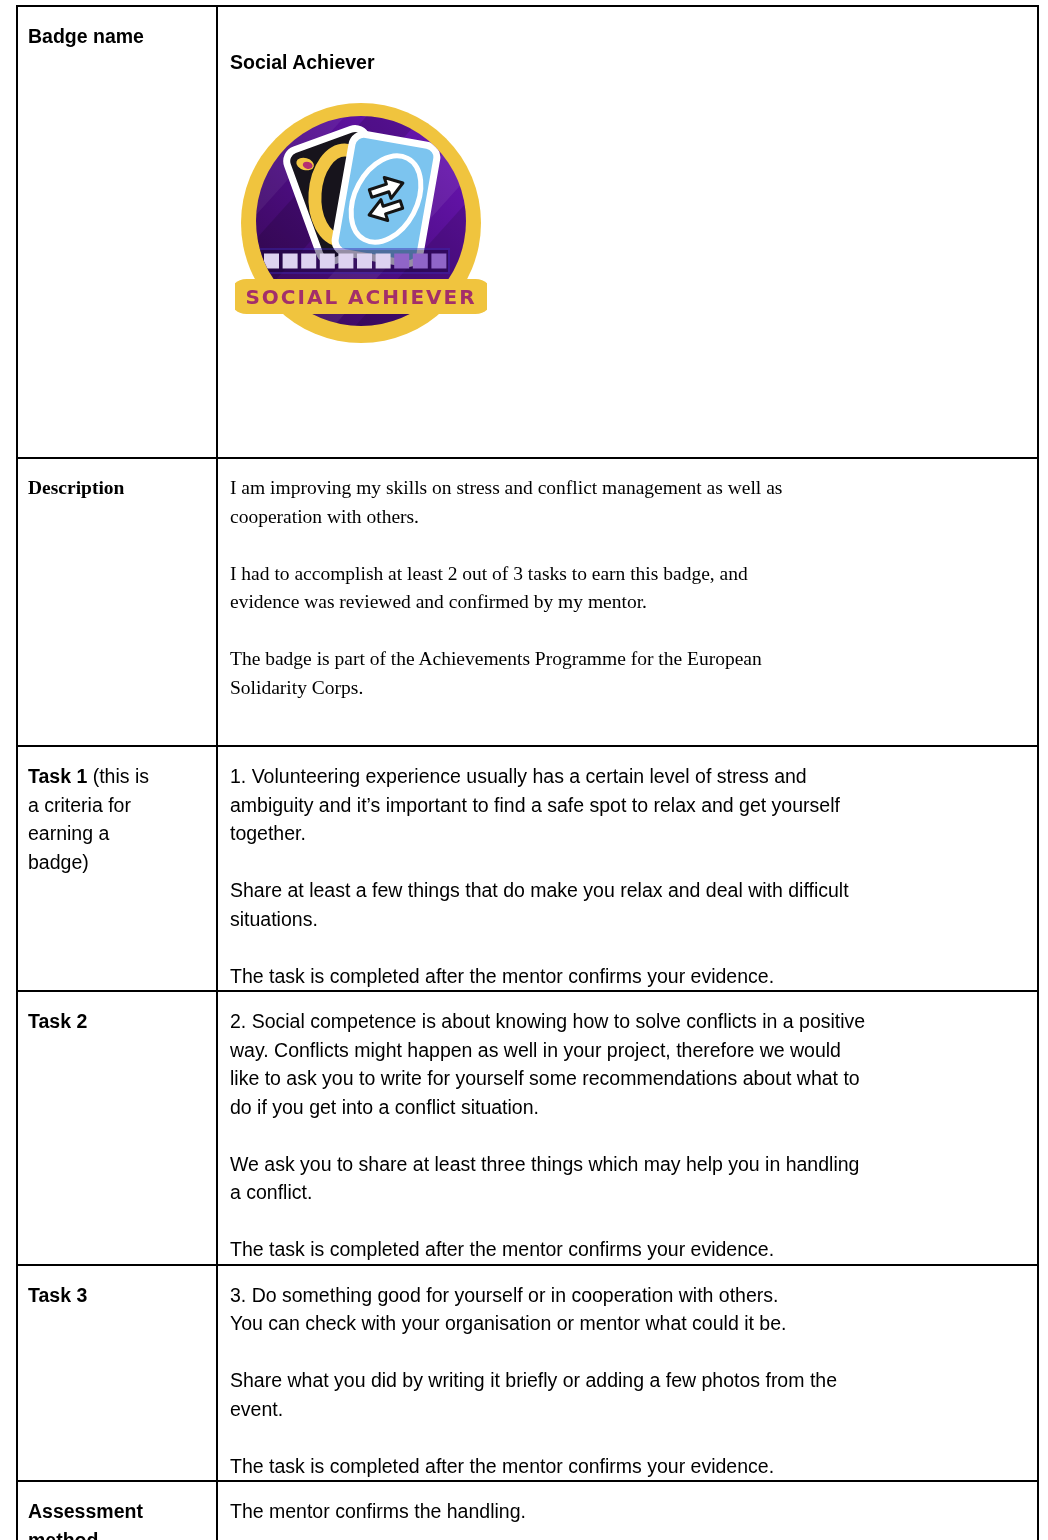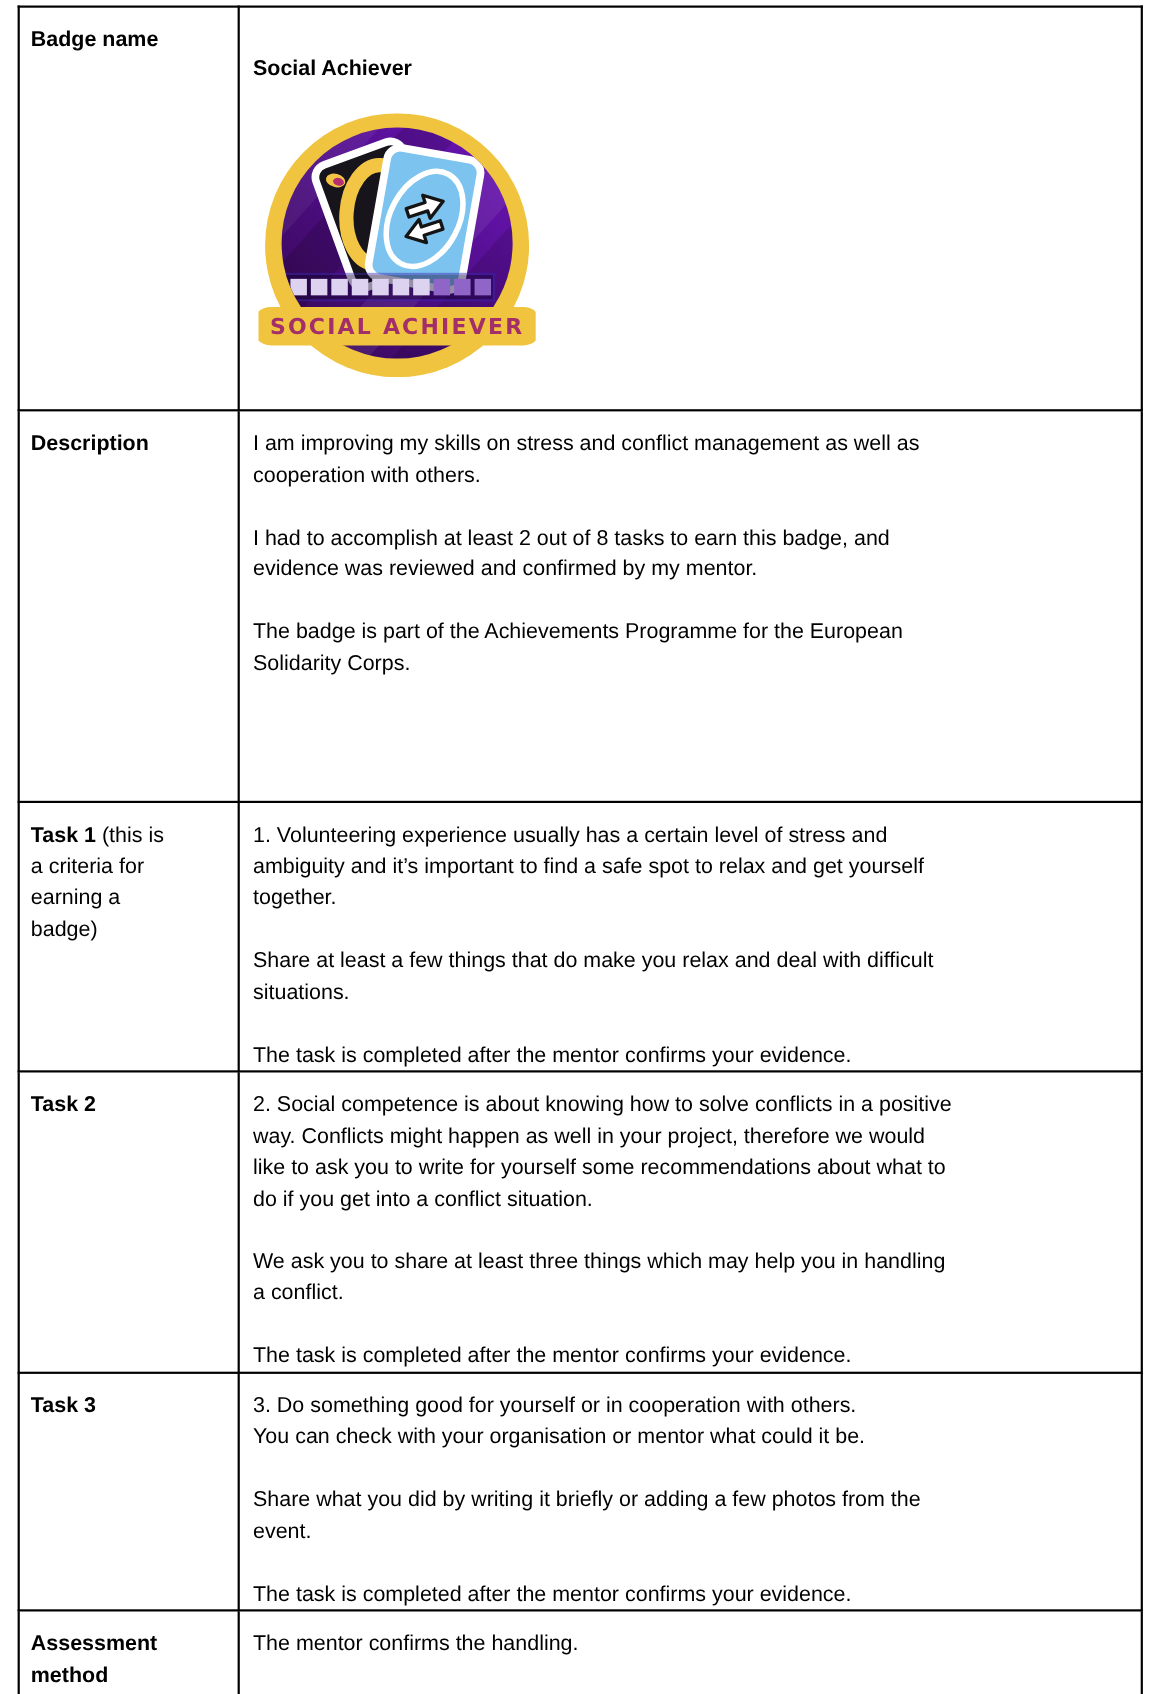--- a/index.html
+++ b/index.html
@@ -33,22 +33,22 @@
   }
   td.label-cell {
     padding: 15px 8px 0 10px;
     white-space: pre-line;
   }
   td.label-cell .b { font-weight: bold; }
   td.content-cell {
     padding: 15px 8px 0 12px;
     white-space: pre-line;
   }
-  tr.r1 td { height: 367px; border-radius: 17px; }
-  tr.r2 td { height: 356px; }
+  tr.r1 td { height: 452px; border-radius: 17px; }
+  tr.r2 td { height: 288px; font-family: Liberation Serif, serif; }
   tr.r3 td { height: 242px; border-radius: 14px; }
   tr.r4 td { height: 222px; }
   tr.r5 td { height: 195px; }
   tr.r6 td { height: 117px; border-radius: 10px; }
   .badge-title {
     font-weight: bold;
     margin: 26px 0 0 0;
   }
   svg.badge {
     display: block;
@@ -130,21 +130,21 @@
             <rect x="-6" y="176" width="264" height="35" rx="17.5" fill="#F0C43E"></rect>
             <text class="banner-label" x="126" y="201" text-anchor="middle" fill="#A32F6A">SOCIAL ACHIEVER</text>
           </g>
         </svg></td>
     </tr>
     <tr class="r2">
       <td class="label-cell"><span class="b">Description</span><span></span></td>
       <td class="content-cell">I am improving my skills on stress and conflict management as well as
 cooperation with others.
 
-I had to accomplish at least 2 out of 8 tasks to earn this badge, and
+I had to accomplish at least 2 out of 3 tasks to earn this badge, and
 evidence was reviewed and confirmed by my mentor.
 
 The badge is part of the Achievements Programme for the European
 Solidarity Corps.</td>
     </tr>
     <tr class="r3">
       <td class="label-cell"><span class="b">Task 1</span><span> (this is
 a criteria for
 earning a
 badge)</span></td>

